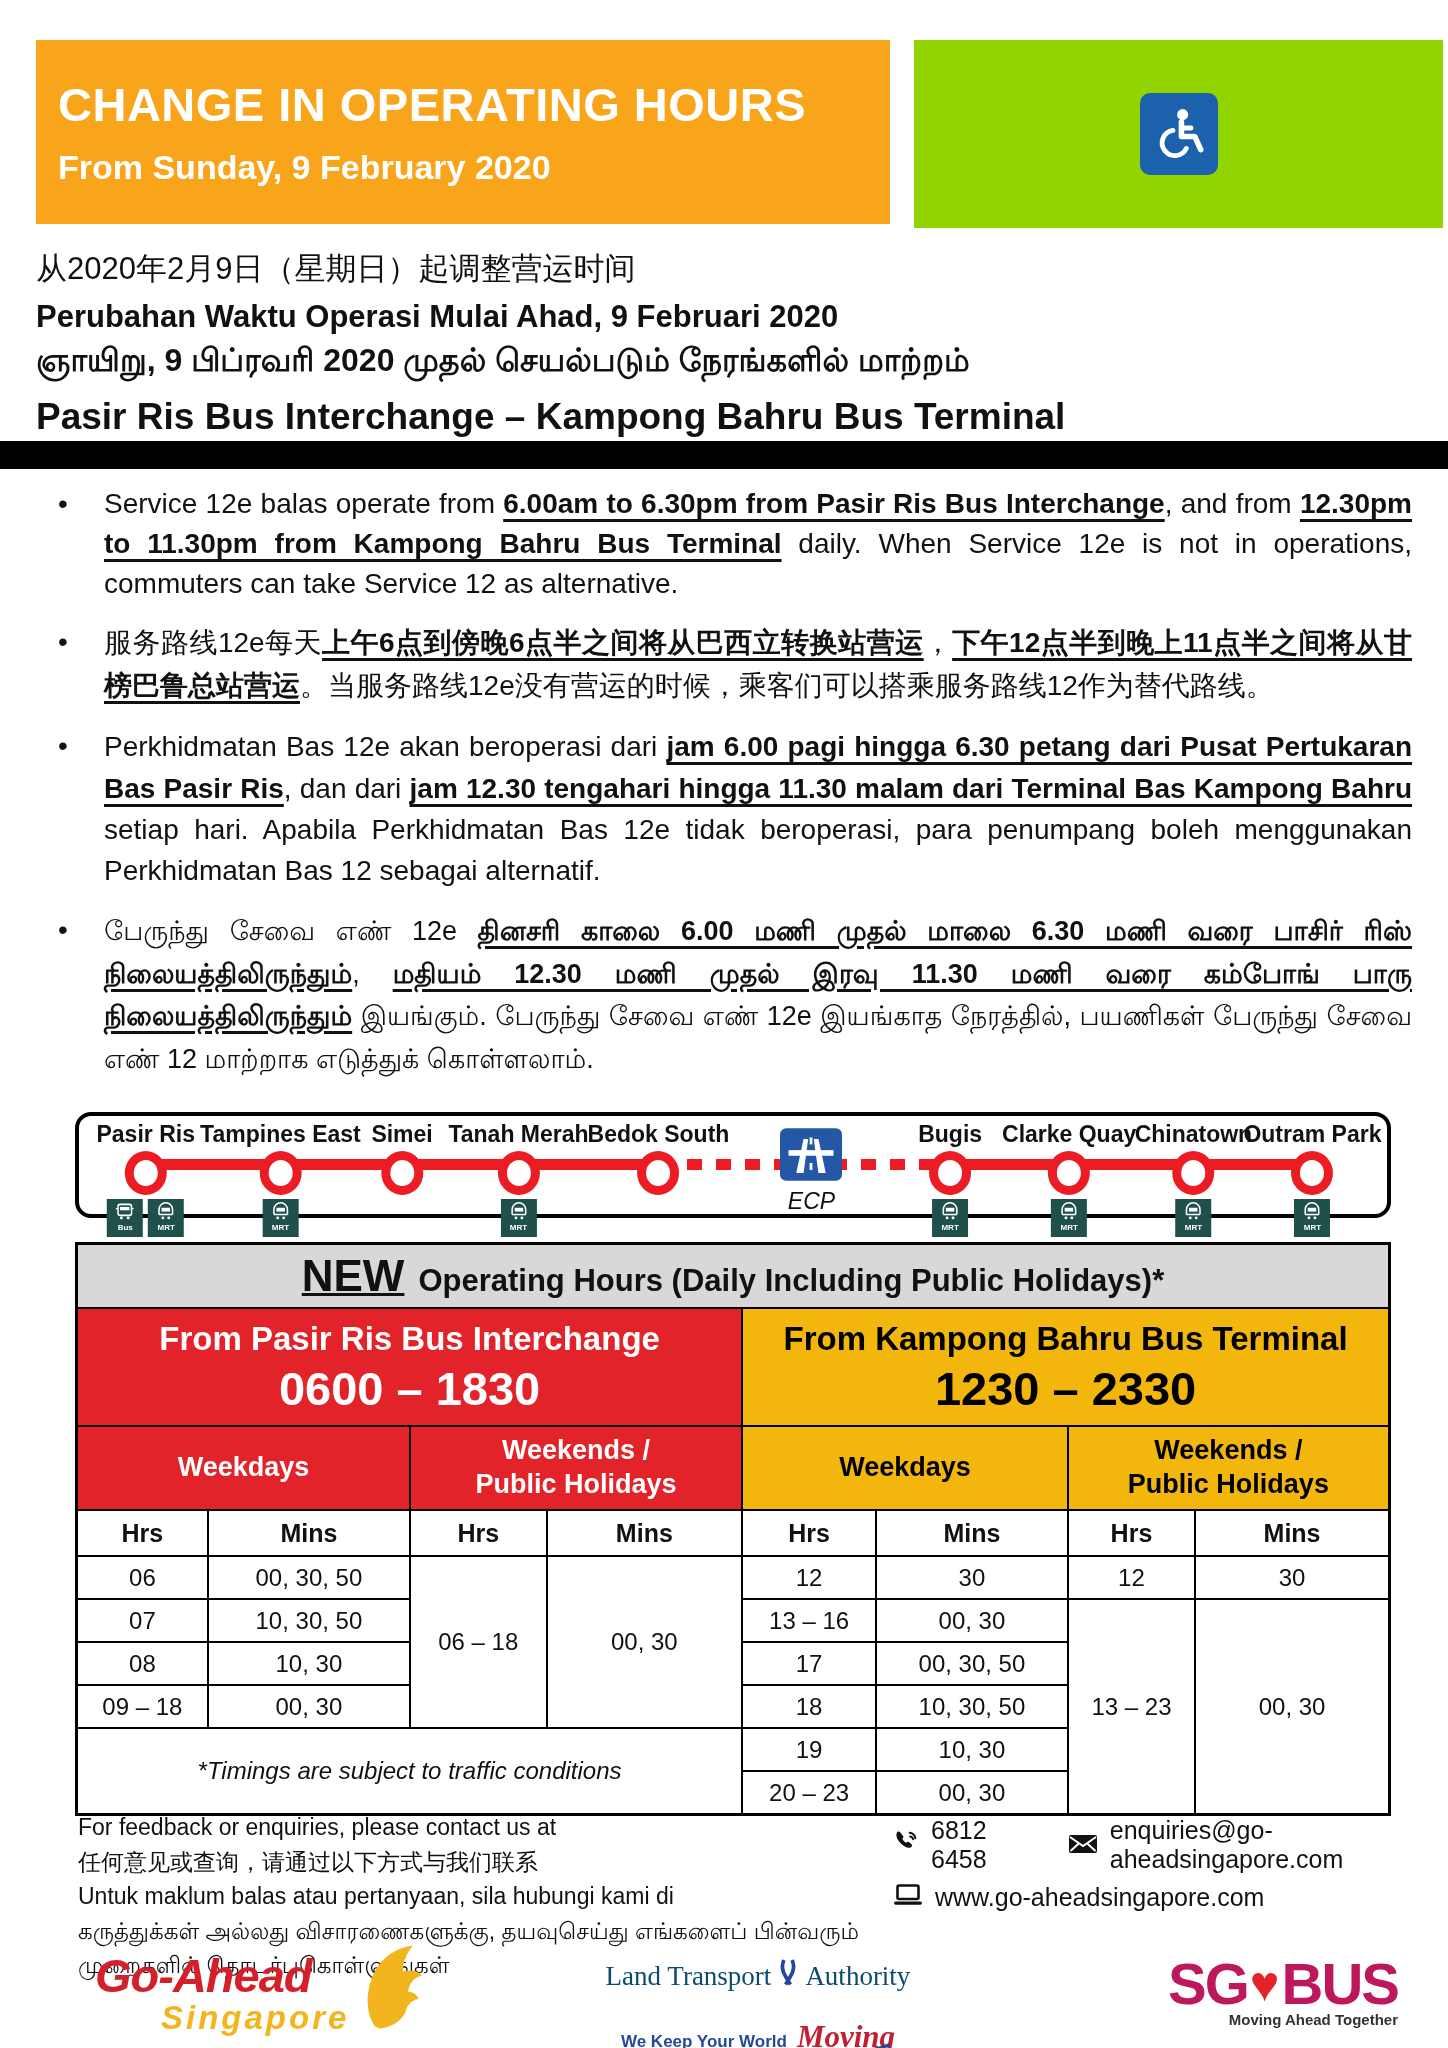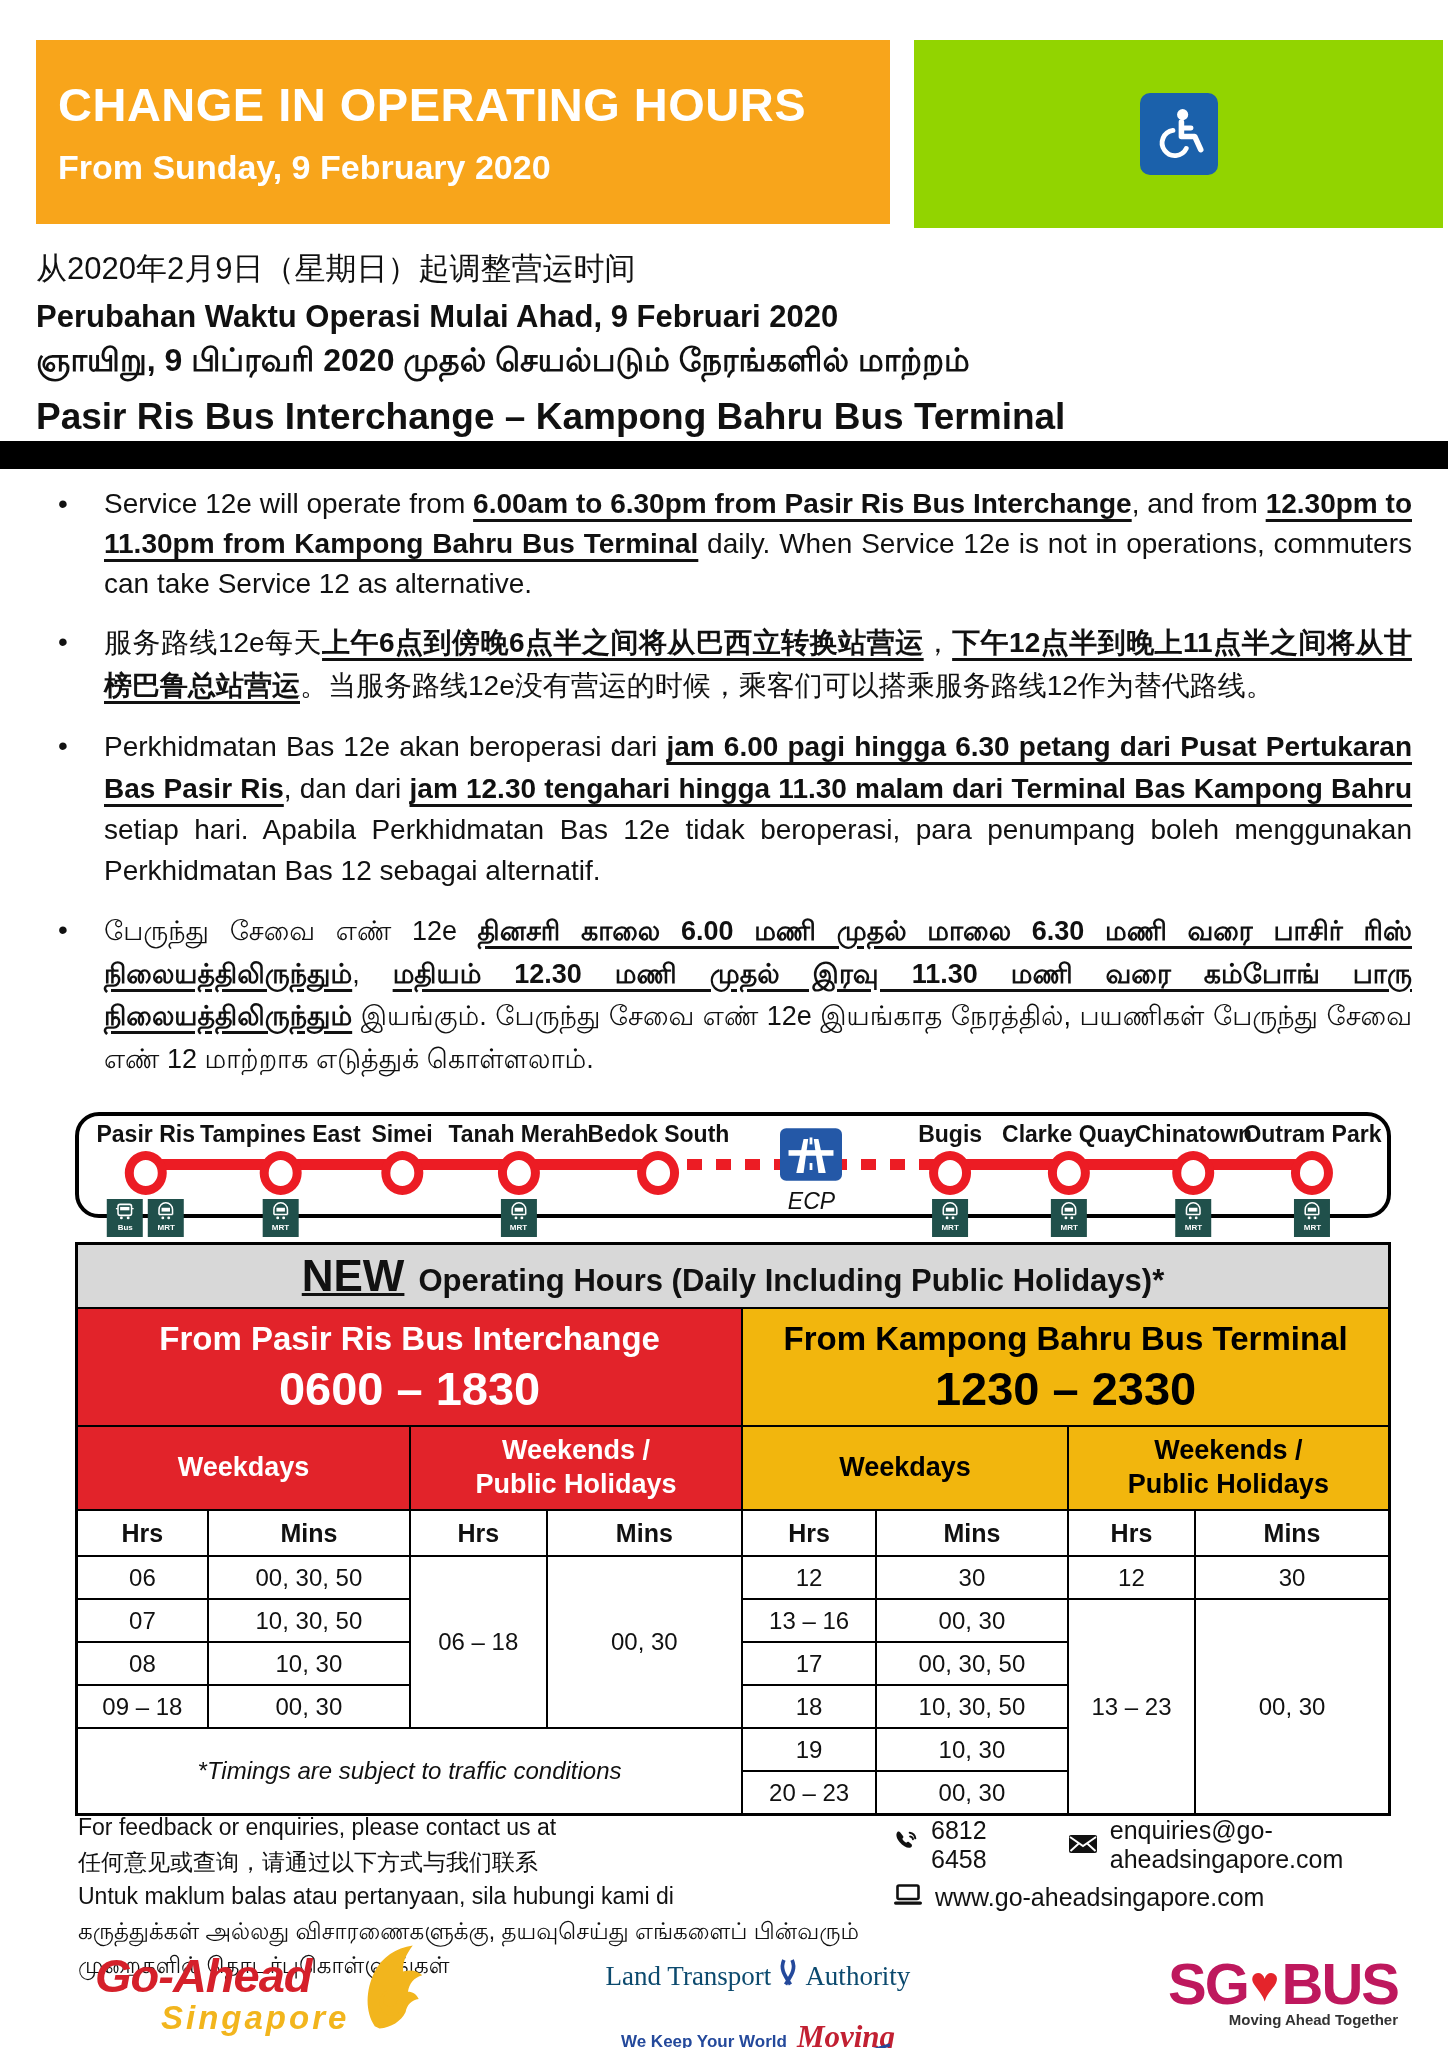--- a/index.html
+++ b/index.html
@@ -30,21 +30,21 @@
   .bullet{display:grid;grid-template-columns:46px 1fr;padding-left:22px;margin-bottom:19px;}
   .bullet-marker{font-size:28px;line-height:1.45;}
   .bullet-text{text-align:justify;}
   .b-en{font-size:28px;line-height:1.42;}
   .b-zh{font-size:28px;line-height:1.52;}
   .b-ms{font-size:28px;line-height:1.47;}
   .b-ta{font-size:27px;line-height:1.58;}
   .seg-b{font-weight:bold;text-decoration:underline;text-decoration-thickness:3px;text-underline-offset:6px;}
 
   
-  .route-box{left:75px;top:1112px;width:1316px;height:106px;border:4px solid #000;border-radius:24px;box-sizing:border-box;background:#fff;}
+  .route-box{left:75px;top:1112px;width:1316px;height:106px;border:4px solid #000;border-radius:16px;box-sizing:border-box;background:#fff;}
   .rline{position:absolute;height:11px;top:43px;background:#EC1C24;}
   .rline-dot{position:absolute;height:11px;top:43px;
     background:repeating-linear-gradient(90deg,#EC1C24 0 15px,transparent 15px 29px);}
   .station{position:absolute;top:0;transform:translateX(-50%);text-align:center;}
   .st-name{position:relative;top:5px;font-size:23px;font-weight:bold;white-space:nowrap;}
   .st-ring{width:24px;height:26px;border:9px solid #EC1C24;border-radius:50%;background:#fff;margin:8px auto 0;}
   .st-badges{display:flex;gap:5px;justify-content:center;margin-top:4px;}
   .badge{width:36px;height:38px;background:#20504B;display:flex;flex-direction:column;align-items:center;justify-content:flex-start;padding-top:2px;box-sizing:border-box;}
   .badge-label{font-size:8px;font-weight:bold;color:#fff;line-height:1;margin-top:1px;}
   .ecp{position:absolute;left:56%;top:12px;transform:translateX(-50%);text-align:center;}
@@ -113,21 +113,21 @@
     <div class="lang-zh">从2020年2月9日（星期日）起调整营运时间</div>
     <div class="lang-ms">Perubahan Waktu Operasi Mulai Ahad, 9 Februari 2020</div>
     <div class="lang-ta">ஞாயிறு, 9 பிப்ரவரி 2020 முதல் செயல்படும் நேரங்களில் மாற்றம்</div>
     <div class="route-title">Pasir Ris Bus Interchange – Kampong Bahru Bus Terminal</div>
   </div>
   <div class="abs black-bar"></div>
 
   <div class="abs bullets">
     <div class="bullet">
       <div class="bullet-marker">•</div>
-      <div class="bullet-text b-en"><span>Service 12e will operate from </span><span class="seg-b">6.00am to 6.30pm from Pasir Ris Bus Interchange</span><span>, and from </span><span class="seg-b">12.30pm to 11.30pm from Kampong Bahru Bus Terminal</span><span> daily. When Service 12e is not in operations, commuters can take Service 12 as alternative.</span></div>
+      <div class="bullet-text b-en"><span>Service 12e balas operate from </span><span class="seg-b">6.00am to 6.30pm from Pasir Ris Bus Interchange</span><span>, and from </span><span class="seg-b">12.30pm to 11.30pm from Kampong Bahru Bus Terminal</span><span> daily. When Service 12e is not in operations, commuters can take Service 12 as alternative.</span></div>
     </div>
     <div class="bullet">
       <div class="bullet-marker">•</div>
       <div class="bullet-text b-zh"><span>服务路线12e每天</span><span class="seg-b">上午6点到傍晚6点半之间将从巴西立转换站营运</span><span>，</span><span class="seg-b">下午12点半到晚上11点半之间将从甘榜巴鲁总站营运</span><span>。当服务路线12e没有营运的时候，乘客们可以搭乘服务路线12作为替代路线。</span></div>
     </div>
     <div class="bullet">
       <div class="bullet-marker">•</div>
       <div class="bullet-text b-ms"><span>Perkhidmatan Bas 12e akan beroperasi dari </span><span class="seg-b">jam 6.00 pagi hingga 6.30 petang dari Pusat Pertukaran Bas Pasir Ris</span><span>, dan dari </span><span class="seg-b">jam 12.30 tengahari hingga 11.30 malam dari Terminal Bas Kampong Bahru</span><span> setiap hari. Apabila Perkhidmatan Bas 12e tidak beroperasi, para penumpang boleh menggunakan Perkhidmatan Bas 12 sebagai alternatif.</span></div>
     </div>
     <div class="bullet">

